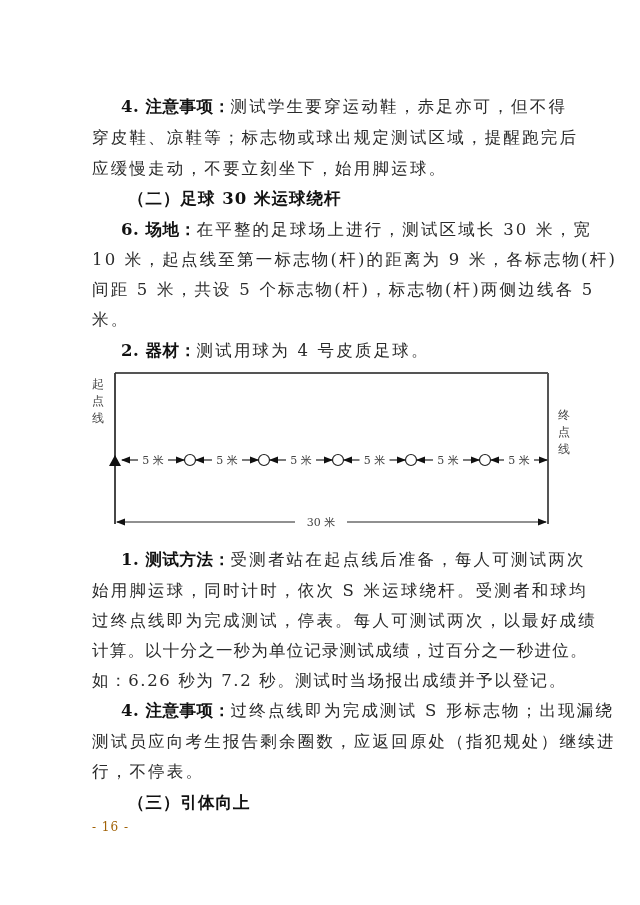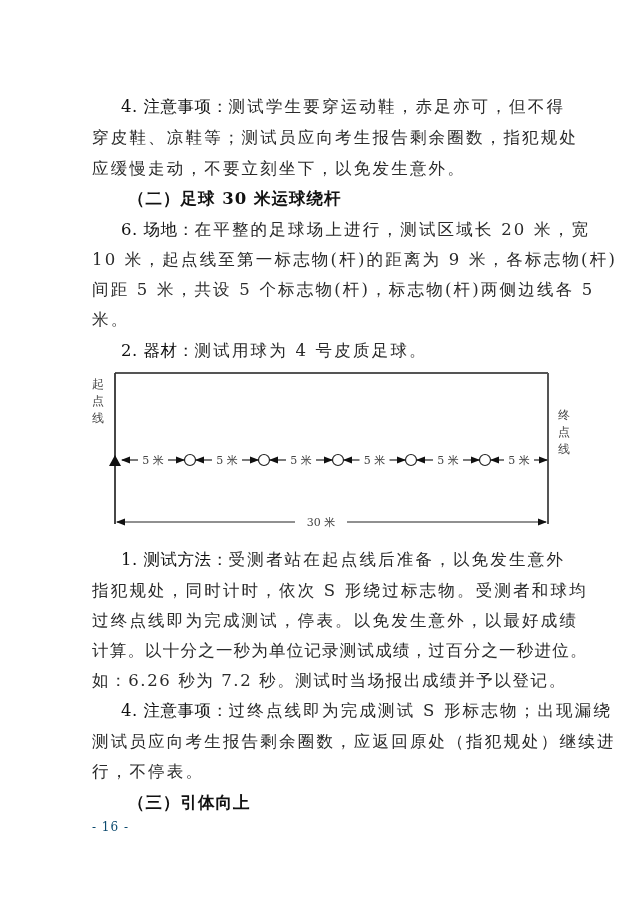--- a/index.html
+++ b/index.html
@@ -1,40 +1,40 @@
 <!DOCTYPE html>
 <html><head>
 <meta charset="utf-8">
 <style>
   html, body { margin:0; padding:0; background:#ffffff; }
   body { width:640px; height:905px; position:relative; overflow:hidden;
          font-family:"DejaVu Serif","Liberation Serif",serif; color:#2a2a2a; }
   .line { position:absolute; left:0; width:640px; font-size:16.5px; white-space:nowrap; letter-spacing:2.2px; }
-  .b { font-weight:normal; color:#111; letter-spacing:0.5px; }
+  .b { font-weight:bold; color:#111; letter-spacing:0.5px; }
   .head { font-weight:bold; color:#111; letter-spacing:1px; }
-  .pgnum { position:absolute; left:92px; top:820px; font-size:12px; color:#0c4a6e; letter-spacing:1px; }
+  .pgnum { position:absolute; left:92px; top:820px; font-size:12px; color:#a16207; letter-spacing:1px; }
   svg text { font-family:"DejaVu Serif","Liberation Serif",serif; fill:#444; }
 </style>
 </head>
 <body>
 
 <div class="line" style="top:96px; left:121px;">
   <span class="b">4. 注意事项：</span><span>测试学生要穿运动鞋，赤足亦可，但不得</span>
 </div>
 <div class="line" style="top:127px; left:92px;">
-  <span>穿皮鞋、凉鞋等；测试员应向考生报告剩余圈数，指犯规处</span>
+  <span>穿皮鞋、凉鞋等；标志物或球出规定测试区域，提醒跑完后</span>
 </div>
 <div class="line" style="top:158px; left:92px;">
-  <span>应缓慢走动，不要立刻坐下，以免发生意外。</span>
+  <span>应缓慢走动，不要立刻坐下，始用脚运球。</span>
 </div>
 
 <div class="line head" style="top:188px; left:128px;">（二）足球 30 米运球绕杆</div>
 
 <div class="line" style="top:219px; left:121px;">
-  <span class="b">6. 场地：</span><span>在平整的足球场上进行，测试区域长 20 米，宽</span>
+  <span class="b">6. 场地：</span><span>在平整的足球场上进行，测试区域长 30 米，宽</span>
 </div>
 <div class="line" style="top:249px; left:92px;">
   <span>10 米，起点线至第一标志物(杆)的距离为 9 米，各标志物(杆)</span>
 </div>
 <div class="line" style="top:279px; left:92px;">
   <span>间距 5 米，共设 5 个标志物(杆)，标志物(杆)两侧边线各 5</span>
 </div>
 <div class="line" style="top:309px; left:92px;">
   <span>米。</span>
 </div>
@@ -102,27 +102,27 @@
   </g>
 
   <g>
     <line x1="117" y1="522" x2="295" y2="522" stroke="#222" stroke-width="1.2" marker-start="url(#ahs)"></line>
     <line x1="347" y1="522" x2="546" y2="522" stroke="#222" stroke-width="1.2" marker-end="url(#ah)"></line>
     <text x="321" y="526" font-size="11" text-anchor="middle" id="totlbl">30 米</text>
   </g>
 </svg>
 
 <div class="line" style="top:549px; left:121px;">
-  <span class="b">1. 测试方法：</span><span>受测者站在起点线后准备，以免发生意外</span>
+  <span class="b">1. 测试方法：</span><span>受测者站在起点线后准备，每人可测试两次</span>
 </div>
 <div class="line" style="top:580px; left:92px;">
-  <span>指犯规处，同时计时，依次 S 形绕过标志物。受测者和球均</span>
+  <span>始用脚运球，同时计时，依次 S 米运球绕杆。受测者和球均</span>
 </div>
 <div class="line" style="top:610px; left:92px;">
-  <span>过终点线即为完成测试，停表。以免发生意外，以最好成绩</span>
+  <span>过终点线即为完成测试，停表。每人可测试两次，以最好成绩</span>
 </div>
 <div class="line" style="top:640px; left:92px; letter-spacing:1.2px;">
   <span>计算。以十分之一秒为单位记录测试成绩，过百分之一秒进位。</span>
 </div>
 <div class="line" style="top:670px; left:92px; letter-spacing:1.6px;">
   <span>如：6.26 秒为 7.2 秒。测试时当场报出成绩并予以登记。</span>
 </div>
 
 <div class="line" style="top:700px; left:121px;">
   <span class="b">4. 注意事项：</span><span>过终点线即为完成测试 S 形标志物；出现漏绕</span>

